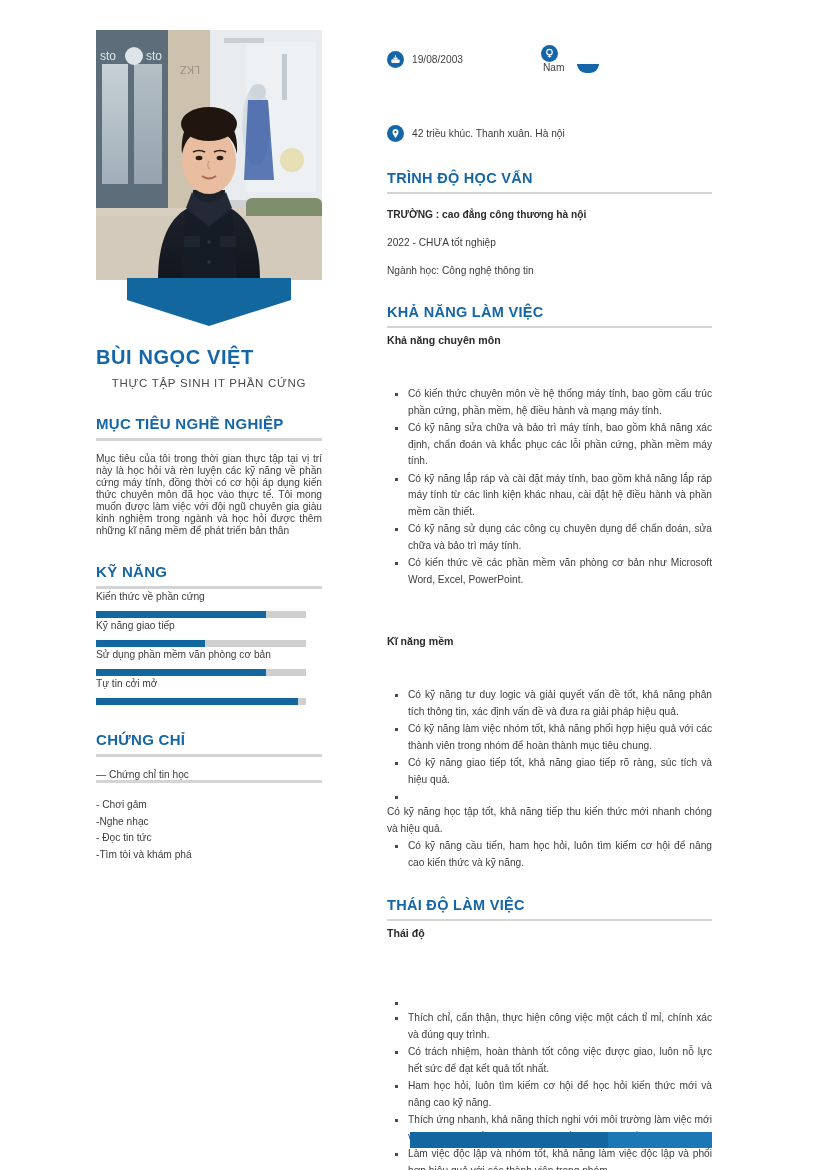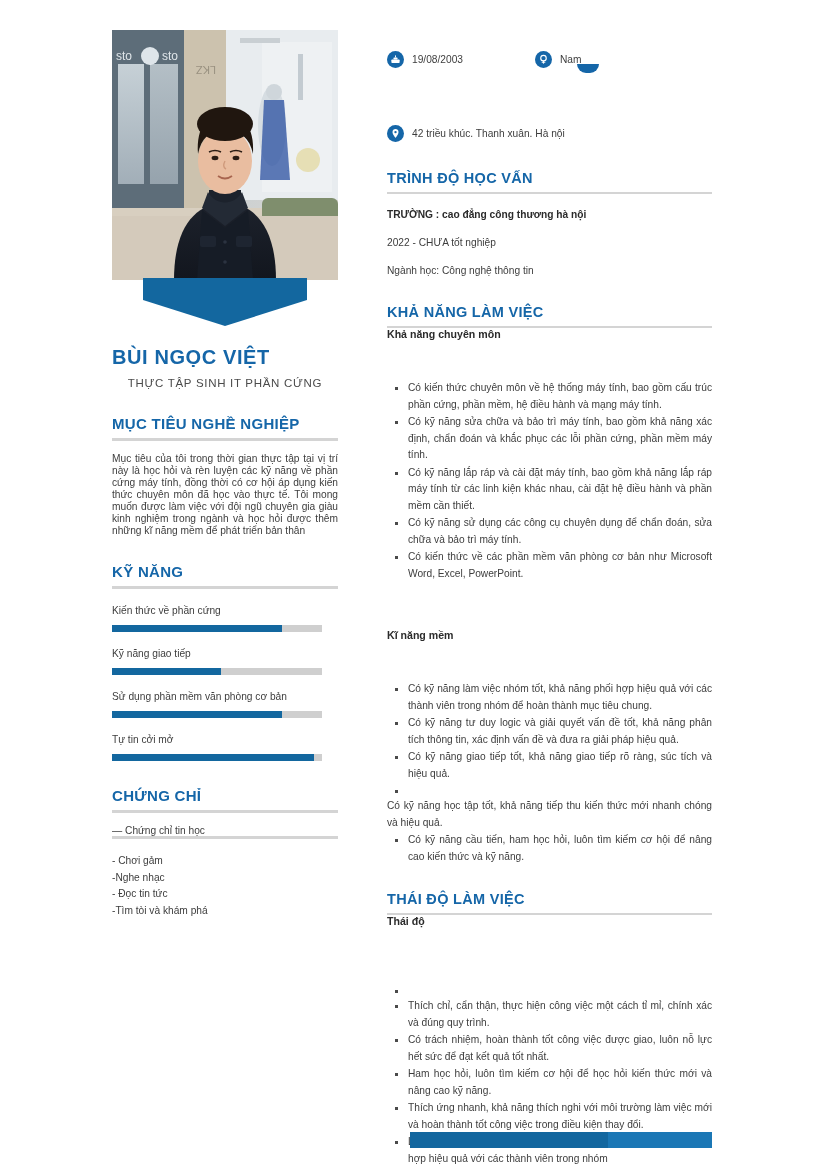--- a/index.html
+++ b/index.html
@@ -19,21 +19,21 @@
 
   .page {
     position: absolute;
     inset: 0;
     background: #ffffff;
   }
 
   
   .left-col {
     position: absolute;
-    left: 112px;
+    left: 96px;
     top: 30px;
     width: 226px;
   }
 
   .photo-frame {
     position: relative;
     width: 226px;
     height: 250px;
     overflow: hidden;
     background: #b9c4cc;
@@ -83,21 +83,21 @@
   .left-col .sec-rule { height: 3px; }
 
   .objective-text {
     margin-top: 12px;
     font-size: 10.2px;
     line-height: 12px;
     color: #3d3d3d;
     text-align: justify;
   }
 
-  .skill-block { margin-top: 14px; }
+  .skill-block { }
   .skill-label {
     font-size: 10.2px;
     color: #3d3d3d;
     line-height: 15px;
     margin-bottom: 7px;
   }
   .skill-track {
     position: relative;
     width: 210px;
     height: 7px;
@@ -132,21 +132,21 @@
 
   .contact-row {
     display: flex;
     align-items: center;
     height: 22px;
   }
   .contact-item {
     display: flex;
     align-items: center;
   }
-  .contact-item.gender { margin-left: 72px; }
+  .contact-item.gender { margin-left: 72px; flex-direction: column; }
   .contact-icon {
     width: 17px; height: 17px;
     border-radius: 50%;
     background: #1566a8;
     display: inline-flex;
     align-items: center;
     justify-content: center;
     flex: none;
   }
   .contact-icon svg { display:block; }
@@ -180,21 +180,21 @@
     color: #3d3d3d;
     margin-top: 13px;
     line-height: 15px;
   }
   .edu-line.bold { font-weight: bold; color: #2b2b2b; }
 
   .sub-head {
     font-size: 10.6px;
     font-weight: bold;
     color: #2b2b2b;
-    margin-top: 0;
+    margin-top: 6px;
   }
 
   .bullets { margin-top: 10px; }
   .bullet {
     position: relative;
     font-size: 10.2px;
     line-height: 16.5px;
     color: #3d3d3d;
     text-align: justify;
     padding-left: 21px;
@@ -412,22 +412,22 @@
       <div class="bullet">Có kỹ năng lắp ráp và cài đặt máy tính, bao gồm khả năng lắp ráp máy tính từ các linh kiện khác nhau, cài đặt hệ điều hành và phần mềm cần thiết.</div>
       <div class="bullet">Có kỹ năng sử dụng các công cụ chuyên dụng để chẩn đoán, sửa chữa và bảo trì máy tính.</div>
       <div class="bullet">Có kiến thức về các phần mềm văn phòng cơ bản như Microsoft Word, Excel, PowerPoint.</div>
     </div>
 
     <div class="gap-lg"></div>
     <div class="sub-head" style="margin-top:0">Kĩ năng mềm</div>
 
     <div class="gap-md"></div>
     <div class="bullets">
+      <div class="bullet">Có kỹ năng tư duy logic và giải quyết vấn đề tốt, khả năng phân tích thông tin, xác định vấn đề và đưa ra giải pháp hiệu quả.</div>
       <div class="bullet">Có kỹ năng làm việc nhóm tốt, khả năng phối hợp hiệu quả với các thành viên trong nhóm để hoàn thành mục tiêu chung.</div>
-      <div class="bullet">Có kỹ năng tư duy logic và giải quyết vấn đề tốt, khả năng phân tích thông tin, xác định vấn đề và đưa ra giải pháp hiệu quả.</div>
       <div class="bullet">Có kỹ năng giao tiếp tốt, khả năng giao tiếp rõ ràng, súc tích và hiệu quả.</div>
       <div class="bullet dot-only"></div>
       <div class="bullet noindent">Có kỹ năng học tập tốt, khả năng tiếp thu kiến thức mới nhanh chóng và hiệu quả.</div>
       <div class="bullet">Có kỹ năng cầu tiến, ham học hỏi, luôn tìm kiếm cơ hội để nâng cao kiến thức và kỹ năng.</div>
     </div>
 
     <div class="sec-head">THÁI ĐỘ LÀM VIỆC</div>
     <div class="sec-rule"></div>
     <div class="sub-head">Thái độ</div>
 

